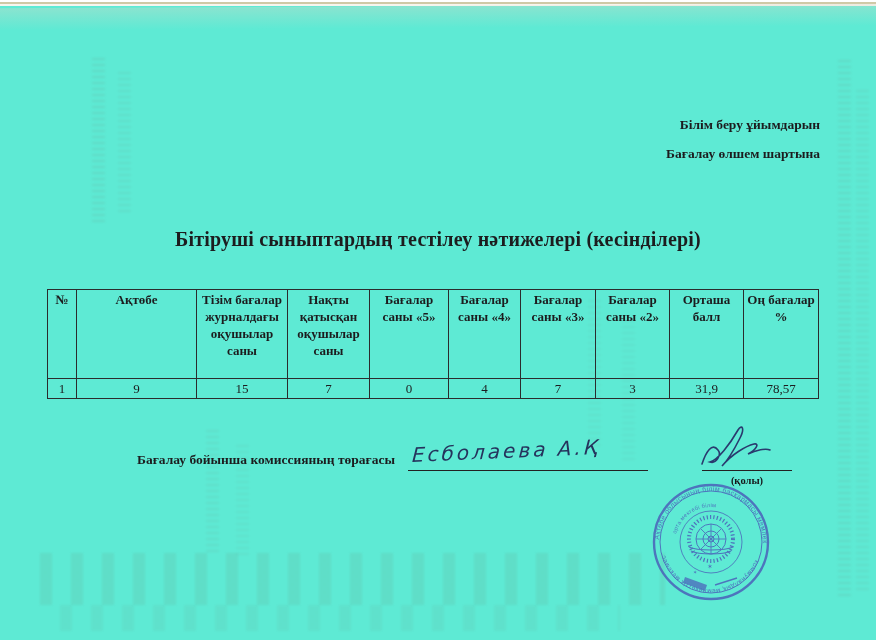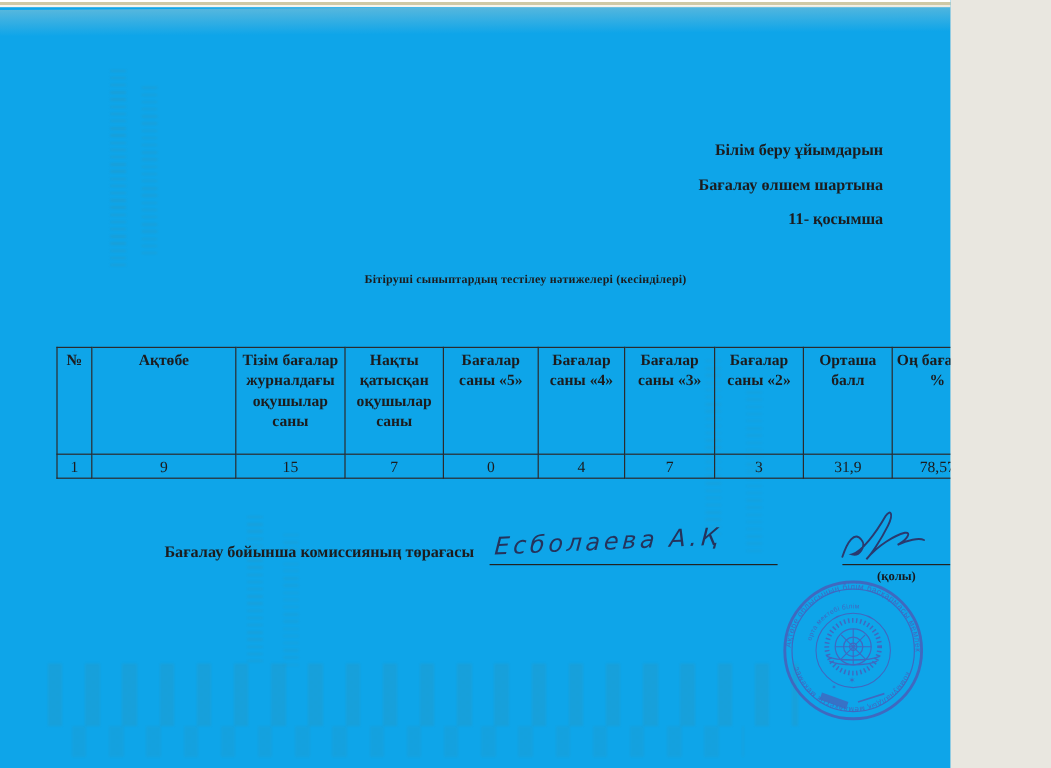--- a/index.html
+++ b/index.html
@@ -1,40 +1,40 @@
 <!DOCTYPE html>
 <html><head>
 <meta charset="utf-8">
 <style>
   html,body{margin:0;padding:0;}
   body{width:876px;height:640px;overflow:hidden;background:#e9e7e0;}
   .page{
-    position:relative;width:792px;height:640px;overflow:hidden;
-    background:#0ea5e9;
+    position:relative;width:876px;height:640px;overflow:hidden;
+    background:#5eead4;
     font-family:"Liberation Serif", serif;
     color:#1c1c1e;
   }
   
   .top-edge{position:absolute;top:0;left:0;width:876px;height:6px;
     background:linear-gradient(#ffffff 0 2px,#cfc9a6 2px 4px,#f7f5ee 4px);}
   .top-shade{position:absolute;top:6px;left:0;width:876px;height:22px;
     background:linear-gradient(rgba(220,216,200,0.35),rgba(251,250,246,0));
     transform:rotate(-0.3deg);}
   
   .bleed{position:absolute;filter:blur(0.9px);pointer-events:none;}
   .bleed.v{width:13px;
     background:repeating-linear-gradient(180deg, rgba(112,116,96,0.12) 0 2px, transparent 2px 6px);}
   .bleed.band{
     background:repeating-linear-gradient(90deg, rgba(112,116,96,0.10) 0 12px, transparent 12px 31px);}
   
   .hdr-right{position:absolute;top:110px;right:56px;text-align:right;
     font-weight:bold;font-size:13.5px;line-height:29px;}
   
   .title{position:absolute;top:228px;left:0;width:876px;text-align:center;
-    font-weight:bold;font-size:10px;letter-spacing:0.2px;}
+    font-weight:bold;font-size:20px;letter-spacing:0.2px;}
   
   table.results{position:absolute;left:47px;top:289px;width:771px;
     border-collapse:collapse;table-layout:fixed;}
   table.results th,table.results td{
     border:1px solid #2b2b2d;font-size:13px;text-align:center;
     padding:1px 3px;overflow:hidden;}
   table.results th{font-weight:bold;vertical-align:top;height:86px;line-height:17px;}
   table.results td{height:17px;font-weight:normal;}
   
   .sig-label{position:absolute;left:105px;top:452px;font-weight:bold;font-size:13.5px;margin-left:32px;}
@@ -67,21 +67,20 @@
   <div class="bleed v" style="left:588px;top:300px;height:150px;opacity:.6;"></div>
   <div class="bleed v" style="left:622px;top:320px;height:140px;opacity:.5;"></div>
   <div class="bleed v" style="left:838px;top:60px;height:540px;"></div>
   <div class="bleed v" style="left:856px;top:90px;height:500px;opacity:.8;"></div>
   <div class="bleed band" style="left:40px;top:553px;width:625px;height:52px;"></div>
   <div class="bleed band" style="left:60px;top:605px;width:560px;height:26px;opacity:.7;"></div>
 
   <div class="hdr-right">
     <div>Білім беру ұйымдарын</div>
     <div>Бағалау өлшем шартына</div>
-    <div>11- қосымша</div>
   </div>
 
   <div class="title">Бітіруші сыныптардың тестілеу нәтижелері (кесінділері)</div>
 
   <table class="results">
     <colgroup>
       <col style="width:29px">
         <col style="width:120px">
         <col style="width:91px">
       <col style="width:82px">

